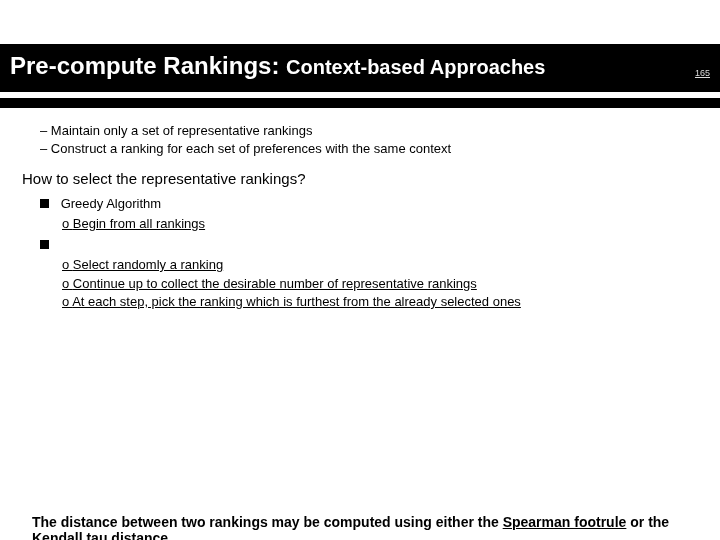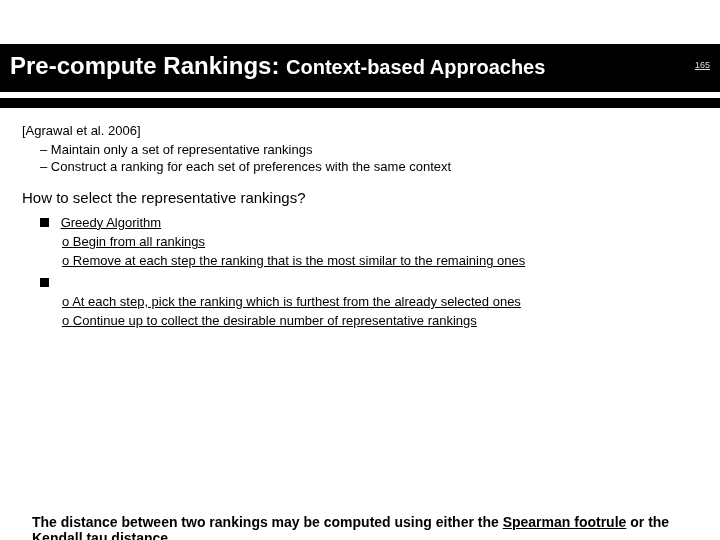--- a/index.html
+++ b/index.html
@@ -24,21 +24,21 @@
     display: inline;
   }
   .title-sub {
     font-size: 20px;
     font-weight: bold;
     display: inline;
   }
   .page-num {
     position: absolute;
     right: 10px;
-    top: 16px;
+    top: 24px;
     font-size: 9px;
     color: #ddd;
     text-decoration: underline;
   }
   .white-gap { height: 6px; background: #fff; }
   .accent-bar { height: 10px; background: #000; }
   .content {
     padding: 14px 22px 10px 22px;
     font-size: 13px;
     line-height: 1.35;
@@ -53,21 +53,21 @@
   .algo-list { list-style: none; padding-left: 18px; }
   .algo-list > li { margin-bottom: 4px; }
   .algo-list > li::before {
     content: "";
     display: inline-block;
     width: 9px; height: 9px;
     background: #000;
     margin-right: 8px;
     vertical-align: 0px;
   }
-  .algo-name { text-decoration: underline; }
+  .algo-name { }
   .sub-list { list-style: none; padding-left: 22px; margin-top: 2px; text-decoration: underline; }
   .sub-list li { padding-left: 16px; text-indent: -16px; margin-bottom: 1px; }
   .sub-list li::before { content: "o "; }
   .footnote {
     font-size: 14px;
     padding: 0 22px;
     position: absolute;
     bottom: 38px;
     left: 10px; right: 0; font-weight: bold;
   }
@@ -79,40 +79,39 @@
 <div class="slide">
 
   <div class="title-bar">
     <span class="title-main">Pre-compute Rankings: </span><span class="title-sub">Context-based Approaches</span>
     <span class="page-num">165</span>
   </div>
   <div class="white-gap"></div>
   <div class="accent-bar"></div>
 
   <div class="content">
-    <div class="citation">[Agrawal et al. 2006]</div>
     <ul class="dash-list">
       <li>Maintain only a set of representative rankings</li>
       <li>Construct a ranking for each set of preferences with the same context</li>
     </ul>
 
     <div class="section-q">How to select the representative rankings?</div>
 
     <ul class="algo-list">
       <li>
         <span class="algo-name">Greedy Algorithm</span>
         <ul class="sub-list">
           <li>Begin from all rankings</li>
-          <li>Remove at each step the ranking that is the most similar to the remaining ones</li>
         </ul>
       </li>
       <li>
         <ul class="sub-list">
+          <li>Select randomly a ranking</li>
+          <li>Continue up to collect the desirable number of representative rankings</li>
           <li>At each step, pick the ranking which is furthest from the already selected ones</li>
-          <li>Continue up to collect the desirable number of representative rankings</li>
         </ul>
       </li>
     </ul>
   </div>
 
   <div class="footnote">
     <span>The distance between two rankings may be computed using either the </span><span class="u">Spearman footrule</span><span> or the </span><span class="u">Kendall tau distance</span>
   </div>
 
 </div>

